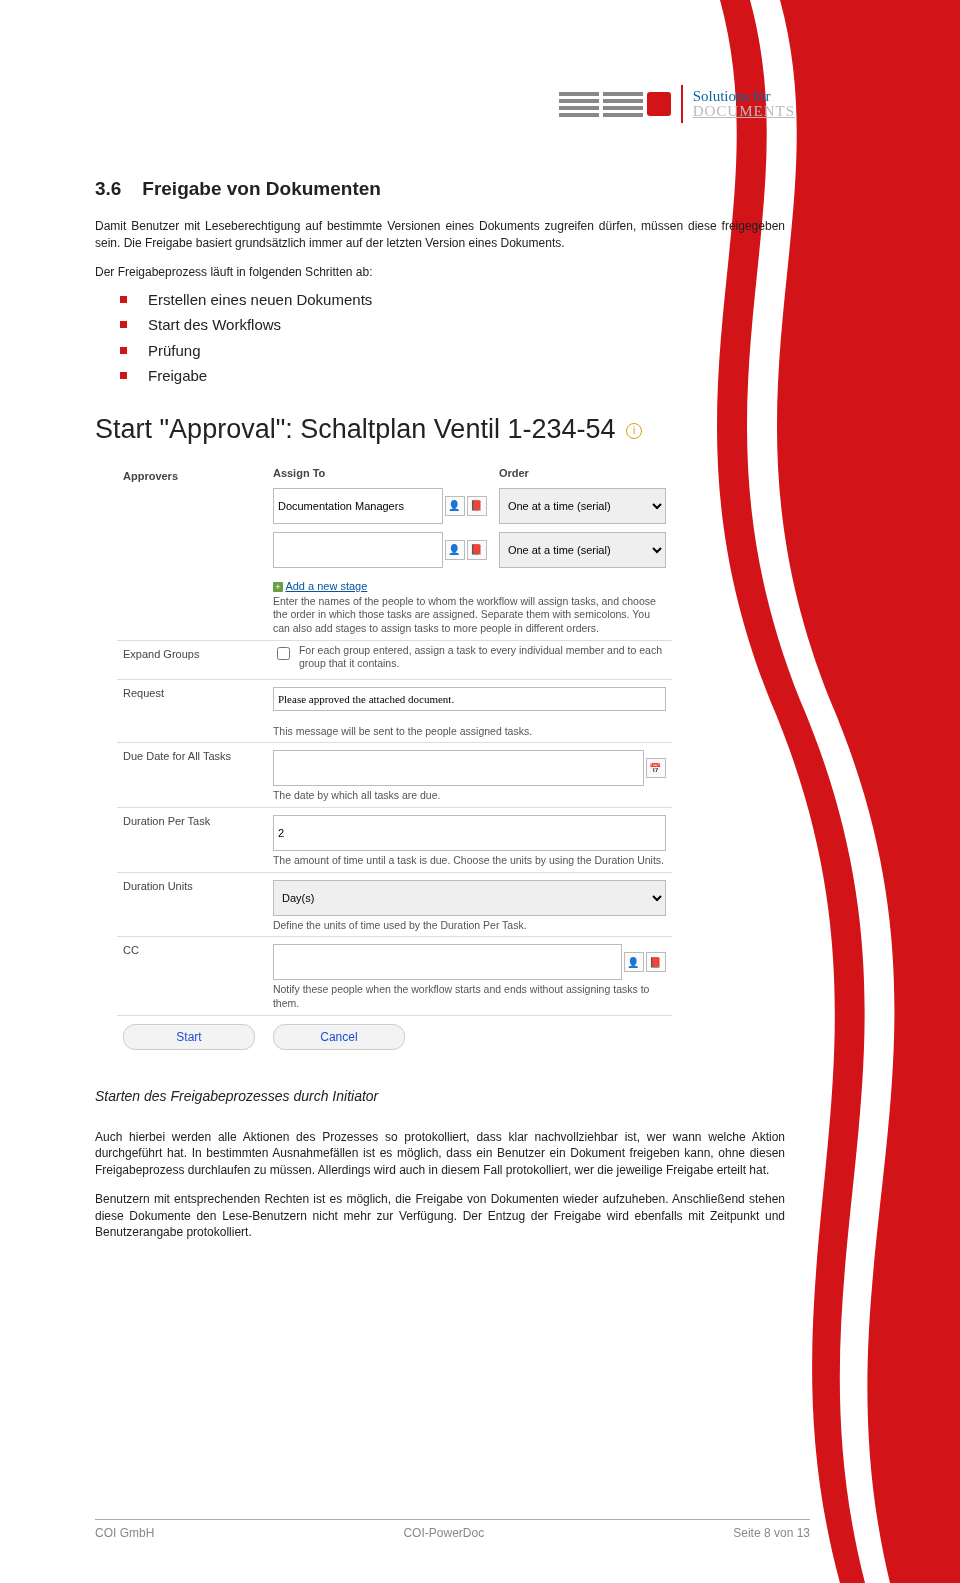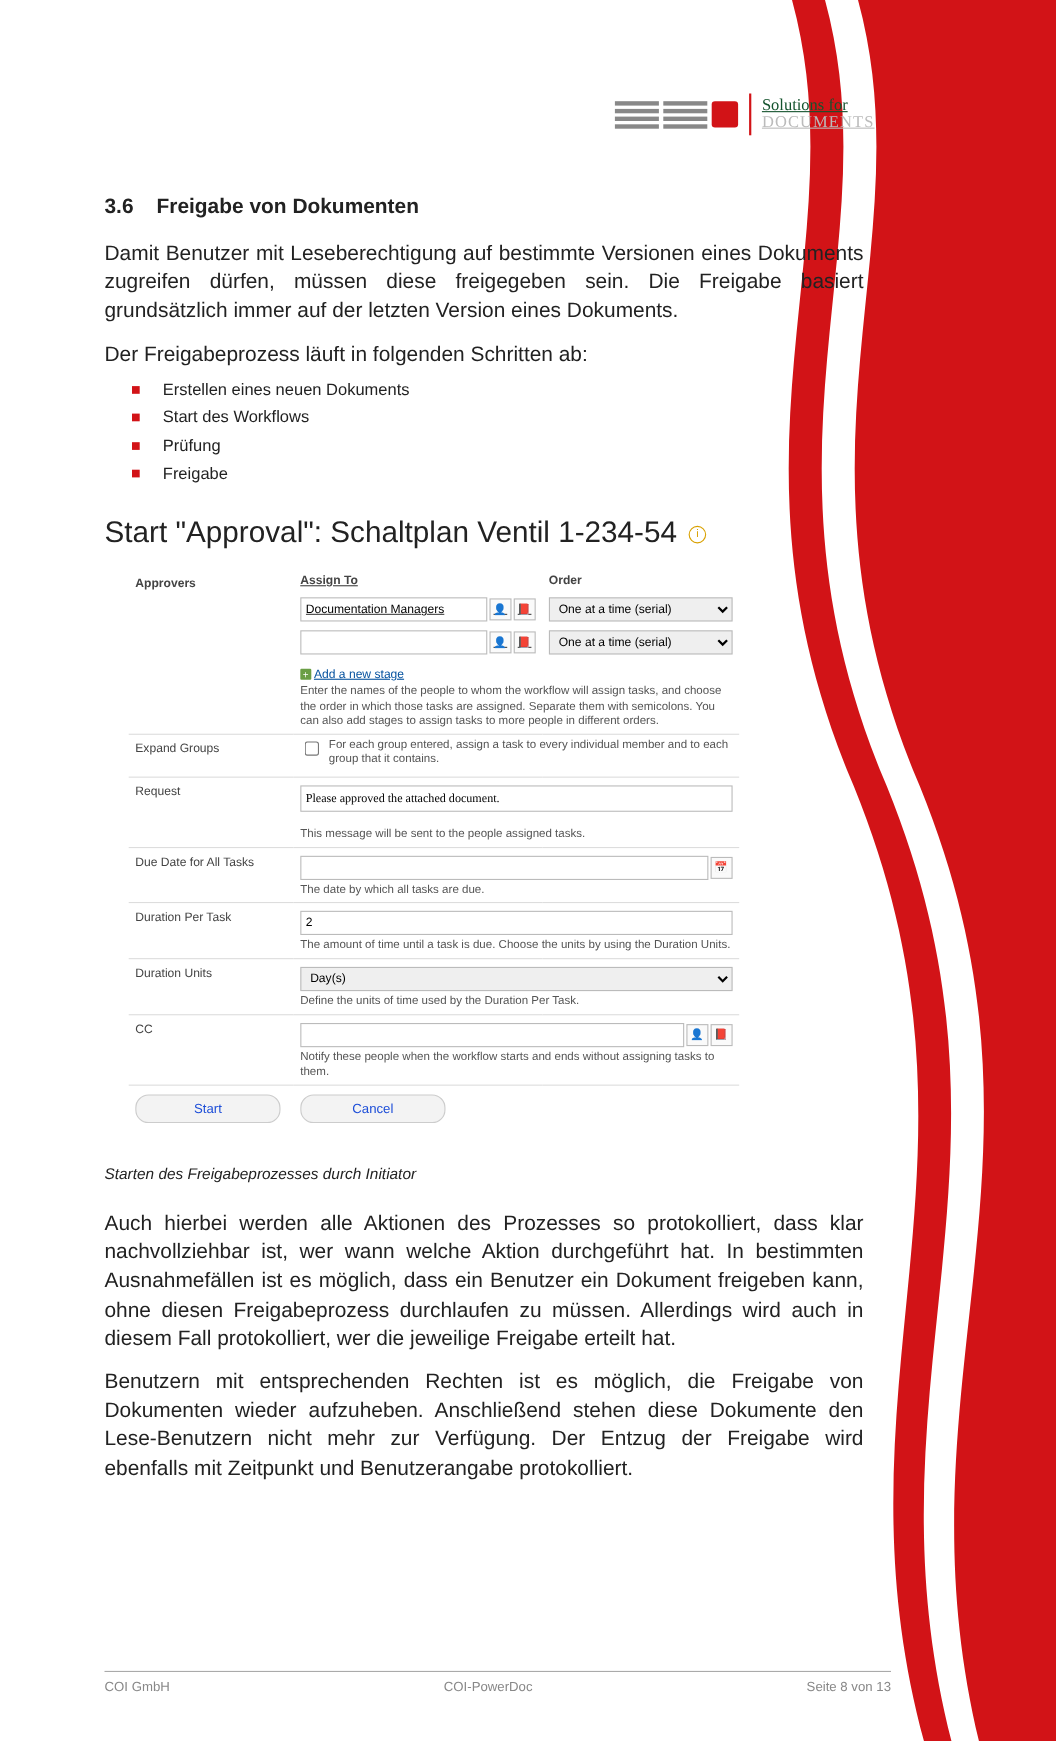--- a/index.html
+++ b/index.html
@@ -63,30 +63,30 @@
 .logo-divider {
   width: 1.5px;
   height: 38px;
   background: #d21317;
 }
 .slogan {
   font-family: Georgia, 'Times New Roman', serif;
   font-size: 15px;
   line-height: 1.0;
 }
-.slogan .l1 { color: #14532d; text-decoration: underline; }
+.slogan .l1 { color: #0369a1; }
 .slogan .l2 { color: #bbb; letter-spacing: 1px; font-stretch: expanded; text-decoration: underline; }
 h3.section-heading {
   font-size: 19px;
   font-weight: bold;
   margin: 0 0 18px 0;
 }
 h3.section-heading .num { display: inline-block; min-width: 42px; }
 p.body {
-  font-size: 19px;
+  font-size: 12px;
   line-height: 1.38;
   margin: 0 0 13px 0;
   text-align: justify;
 }
 ul.bullets {
   list-style: none;
   padding: 0;
   margin: 0 0 25px 25px;
 }
 ul.bullets li {
@@ -134,31 +134,31 @@
   width: 100%;
   border-collapse: collapse;
 }
 .form-table td {
   padding: 4px 6px 4px 6px;
   border-top: 1px solid #ddd;
   vertical-align: top;
 }
 .form-table tr.nb td { border-top: none; }
 .form-table td.label { width: 100px; font-size: 11px; color: #444; padding-top:7px;}
-.form-table td.c1 { width: 205px; text-decoration: underline; }
+.form-table td.c1 { width: 205px; }
 .form-table td.c2 { width: 160px; }
 .ftbl-head td { font-weight: bold; font-size: 11px; border-top:none; padding-bottom:2px;}
 .hint { font-size: 10.5px; color: #555; margin-top: 3px; line-height: 1.3; }
 input.fld, select.fld {
   width: 100%;
   box-sizing: border-box;
   font-size: 11px;
   border: 1px solid #bbb;
   padding: 2px 4px;
-  height: 22px;
+  height: 36px;
   font-family: inherit;
 }
 .icon-btn {
   display: inline-flex;
   align-items: center;
   justify-content: center;
   width: 18px;
   height: 18px;
   border: 1px solid #bbb;
   background: #fafafa;

